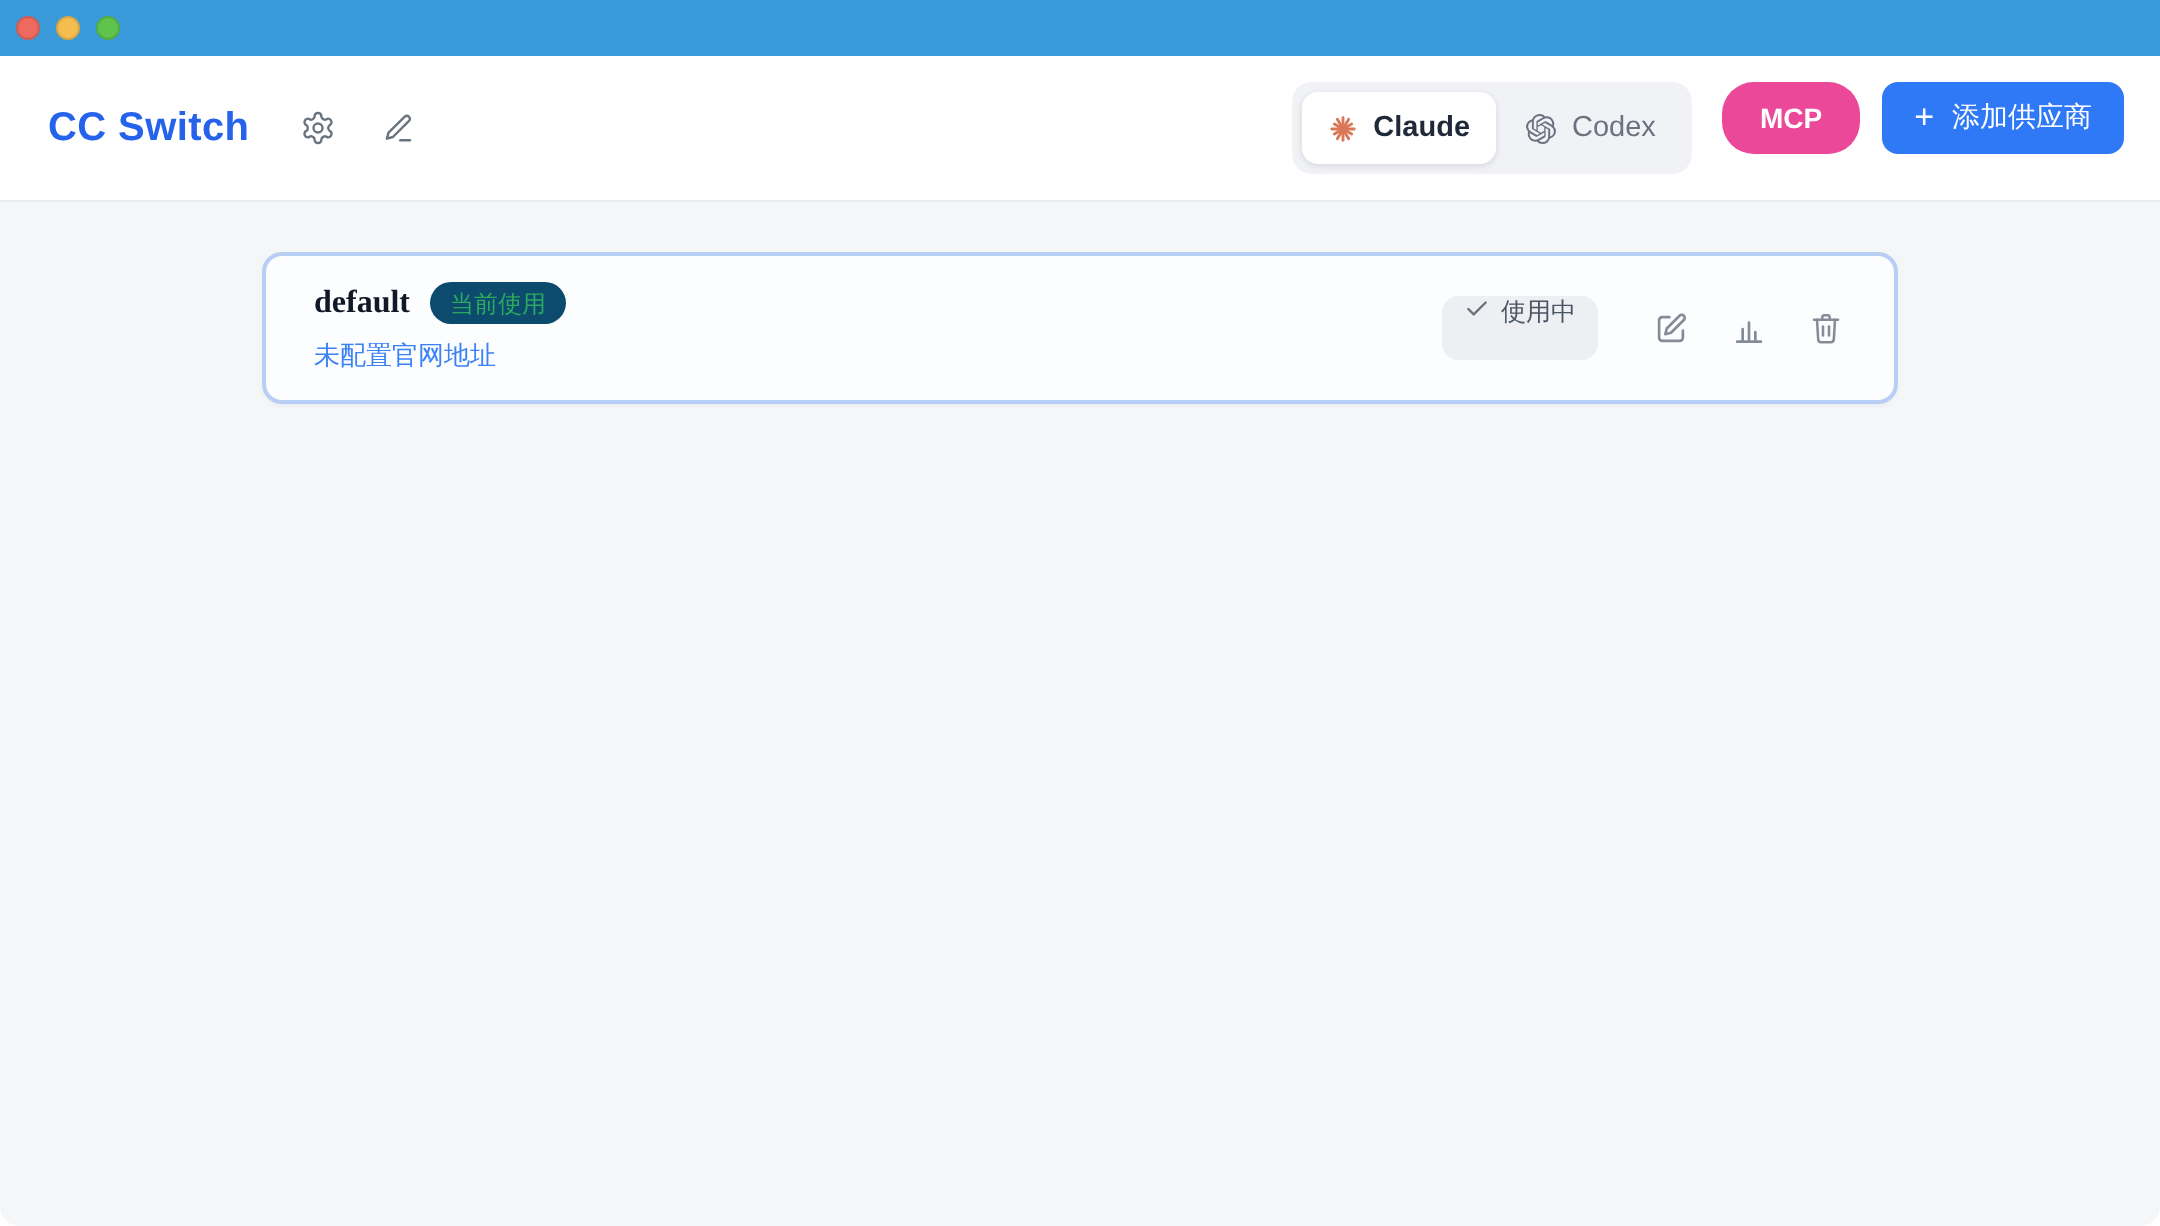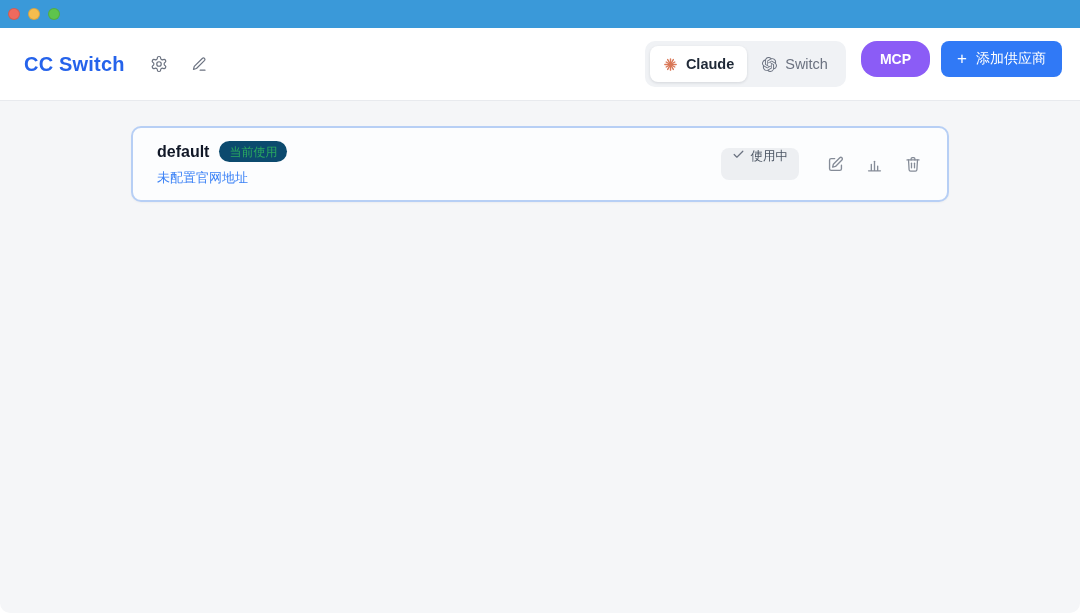--- a/index.html
+++ b/index.html
@@ -56,21 +56,21 @@
     height: 36px; padding: 0 13px;
     border: none; background: transparent; border-radius: 8px;
     font-family: inherit; font-size: 14.5px; color: #6b7280; cursor: pointer;
   }
   .segment.active {
     background: #ffffff; color: #1f2937; font-weight: 700;
     box-shadow: 0 1px 3px rgba(16,24,40,.12);
   }
   .btn-mcp {
     height: 36px; padding: 0 19px; margin-left: 4px;
-    background: #8b5cf6; color: #fff;
+    background: #ec4899; color: #fff;
     border: none; border-radius: 16px;
     font-family: inherit; font-size: 14px; font-weight: 600; cursor: pointer;
   }
   .btn-add {
     height: 36px; padding: 0 16px;
     background: #3079f6; color: #fff;
     border: none; border-radius: 8px;
     display: flex; align-items: center; gap: 9px;
     font-family: inherit; font-size: 14px; cursor: pointer;
   }
@@ -83,20 +83,21 @@
   .card {
     width: 818px; height: 76px;
     margin: 0 auto;
     background: #fcfdfe;
     border: 2px solid #b7cff5;
     border-radius: 10px;
     padding: 0 24px;
     display: flex; align-items: center; justify-content: space-between;
     box-shadow: 0 1px 2px rgba(16,24,40,.04);
     cursor: pointer;
+    font-family: Liberation Serif, serif;
   }
   .card-title-row { display: flex; align-items: center; gap: 10px; }
   .provider-name { font-size: 16px; font-weight: 700; color: #111827; }
   .badge {
     background: #0c4a6e; color: #2aa95f;
     font-size: 12px; line-height: 1;
     padding: 5px 10px 4px; border-radius: 999px;
   }
   .website-link {
     display: inline-block; margin-top: 7px;
@@ -162,21 +163,21 @@
               <line x1="12" y1="12" x2="12" y2="21"></line>
             <line x1="12" y1="12" x2="16.5" y2="19.8"></line>
               <line x1="12" y1="12" x2="18.9" y2="16"></line>
           </svg>
           <span>Claude</span>
         </button>
         <button class="segment">
           <svg width="15" height="15" viewBox="0 0 24 24" fill="#6b7280">
             <path d="M22.2819 9.8211a5.9847 5.9847 0 0 0-.5157-4.9108 6.0462 6.0462 0 0 0-6.5098-2.9A6.0651 6.0651 0 0 0 4.9807 4.1818a5.9847 5.9847 0 0 0-3.9977 2.9 6.0462 6.0462 0 0 0 .7427 7.0966 5.98 5.98 0 0 0 .511 4.9107 6.051 6.051 0 0 0 6.5146 2.9001A5.9847 5.9847 0 0 0 13.2599 24a6.0557 6.0557 0 0 0 5.7718-4.2058 5.9894 5.9894 0 0 0 3.9977-2.9001 6.0557 6.0557 0 0 0-.7475-7.0729zm-9.022 12.6081a4.4755 4.4755 0 0 1-2.8764-1.0408l.1419-.0804 4.7783-2.7582a.7948.7948 0 0 0 .3927-.6813v-6.7369l2.02 1.1686a.071.071 0 0 1 .038.0615v5.5826a4.504 4.504 0 0 1-4.4945 4.4849zm-9.6607-4.1254a4.4708 4.4708 0 0 1-.5346-3.0137l.142.0852 4.783 2.7582a.7712.7712 0 0 0 .7806 0l5.8428-3.3685v2.3324a.0804.0804 0 0 1-.0332.0615L9.74 19.9502a4.4992 4.4992 0 0 1-6.1408-1.6464zM2.3408 7.8956a4.485 4.485 0 0 1 2.3655-1.9728V11.6a.7664.7664 0 0 0 .3879.6765l5.8144 3.3543-2.0201 1.1685a.0757.0757 0 0 1-.071 0l-4.8303-2.7865A4.504 4.504 0 0 1 2.3408 7.8956zm16.5963 3.8558L13.1038 8.364 15.1192 7.2a.0757.0757 0 0 1 .071 0l4.8303 2.7913a4.4944 4.4944 0 0 1-.6765 8.1042v-5.6772a.79.79 0 0 0-.407-.667zm2.0107-3.0231l-.142-.0852-4.7735-2.7818a.7759.7759 0 0 0-.7854 0L9.409 9.2297V6.8974a.0662.0662 0 0 1 .0284-.0615l4.8303-2.7866a4.4992 4.4992 0 0 1 6.6802 4.66zM8.3065 12.863l-2.02-1.1638a.0804.0804 0 0 1-.038-.0567V6.0742a4.4992 4.4992 0 0 1 7.3757-3.4537l-.142.0805L8.704 5.459a.7948.7948 0 0 0-.3927.6813zm1.0976-2.3654l2.602-1.4998 2.6069 1.4998v2.9994l-2.5974 1.4997-2.6067-1.4997z"></path>
           </svg>
-          <span>Switch</span>
+          <span>Codex</span>
         </button>
       </div>
       <button class="btn-mcp">MCP</button>
       <button class="btn-add">
         <span class="plus">+</span>
         <span>添加供应商</span>
       </button>
     </div>
   </div>
 

